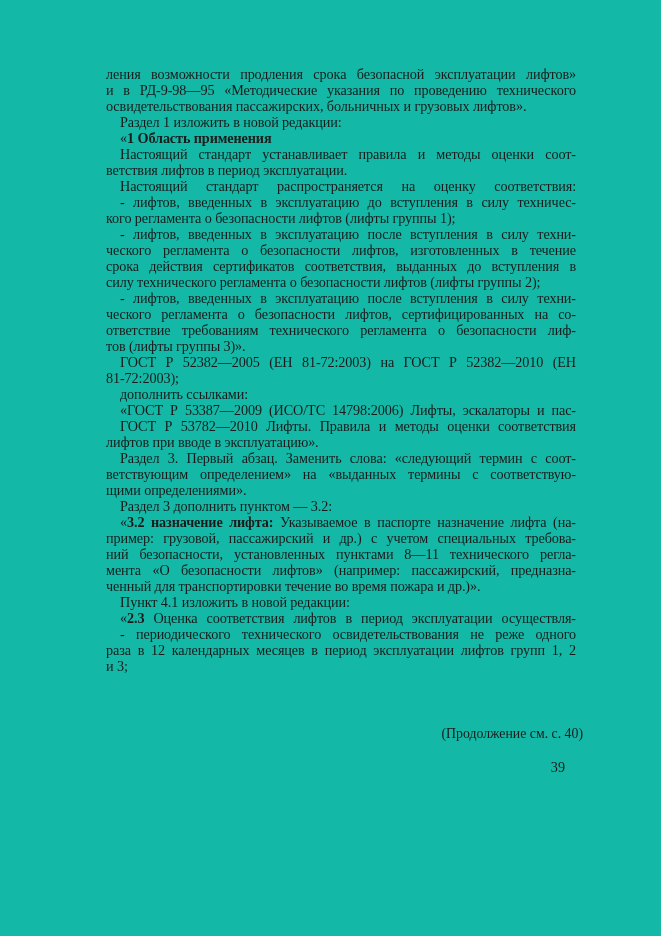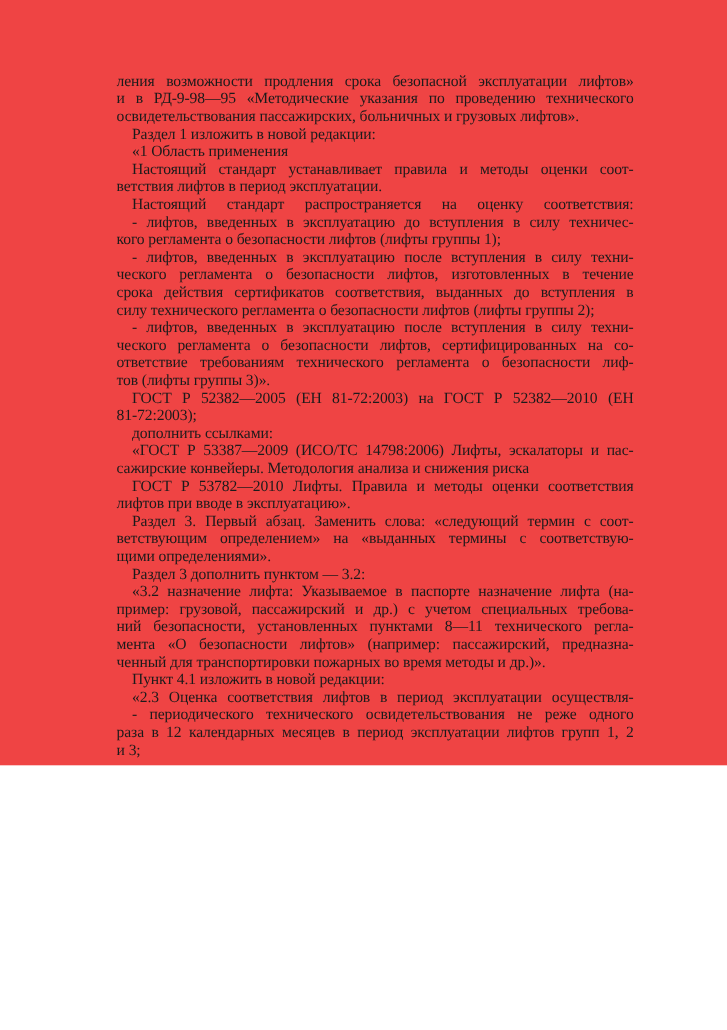--- a/index.html
+++ b/index.html
@@ -3,22 +3,22 @@
 <meta charset="utf-8">
 <style>
   html, body {
     margin: 0;
     padding: 0;
     background: #ffffff;
   }
   .page {
     position: relative;
     width: 661px;
-    height: 696px;
-    background: #ef4444;
+    height: 936px;
+    background: #14b8a6;
     font-family: "Liberation Serif", serif;
     color: #1b1b1b;
     overflow: hidden;
   }
   .textblock {
     position: absolute;
     left: 106px;
     top: 66px;
     width: 470px;
     font-size: 14.2px;
@@ -32,21 +32,21 @@
     white-space: normal;
   }
   .line.j {
     text-align: justify;
     text-align-last: justify;
   }
   .line.indent {
     text-indent: 14px;
   }
   .b {
-    font-weight: normal;
+    font-weight: bold;
   }
   .continuation {
     position: absolute;
     top: 726px;
     right: 78px;
     font-size: 13.8px;
     color: #1b1b1b;
   }
   .pagenum {
     position: absolute;
@@ -76,32 +76,31 @@
       <div class="line j"><span>срока действия сертификатов соответствия, выданных до вступления в</span></div>
       <div class="line"><span>силу технического регламента о безопасности лифтов (лифты группы 2);</span></div>
       <div class="line indent j"><span>- лифтов, введенных в эксплуатацию после вступления в силу техни-</span></div>
       <div class="line j"><span>ческого регламента о безопасности лифтов, сертифицированных на со-</span></div>
       <div class="line j"><span>ответствие требованиям технического регламента о безопасности лиф-</span></div>
       <div class="line"><span>тов (лифты группы 3)».</span></div>
       <div class="line indent j"><span>ГОСТ Р 52382—2005 (ЕН 81-72:2003) на ГОСТ Р 52382—2010 (ЕН</span></div>
       <div class="line"><span>81-72:2003);</span></div>
       <div class="line indent"><span>дополнить ссылками:</span></div>
       <div class="line indent j"><span>«ГОСТ Р 53387—2009 (ИСО/ТС 14798:2006) Лифты, эскалаторы и пас-</span></div>
-      <div class="line"><span>сажирские конвейеры. Методология анализа и снижения риска</span></div>
       <div class="line indent j"><span>ГОСТ Р 53782—2010 Лифты. Правила и методы оценки соответствия</span></div>
       <div class="line"><span>лифтов при вводе в эксплуатацию».</span></div>
       <div class="line indent j"><span>Раздел 3. Первый абзац. Заменить слова: «следующий термин с соот-</span></div>
       <div class="line j"><span>ветствующим определением» на «выданных термины с соответствую-</span></div>
       <div class="line"><span>щими определениями».</span></div>
       <div class="line indent"><span>Раздел 3 дополнить пунктом — 3.2:</span></div>
       <div class="line indent j"><span>«</span><span class="b">3.2 назначение лифта:</span><span> Указываемое в паспорте назначение лифта (на-</span></div>
       <div class="line j"><span>пример: грузовой, пассажирский и др.) с учетом специальных требова-</span></div>
       <div class="line j"><span>ний безопасности, установленных пунктами 8—11 технического регла-</span></div>
       <div class="line j"><span>мента «О безопасности лифтов» (например: пассажирский, предназна-</span></div>
-      <div class="line"><span>ченный для транспортировки пожарных во время методы и др.)».</span></div>
+      <div class="line"><span>ченный для транспортировки течение во время пожара и др.)».</span></div>
       <div class="line indent"><span>Пункт 4.1 изложить в новой редакции:</span></div>
       <div class="line indent j"><span>«</span><span class="b">2.3</span><span> Оценка соответствия лифтов в период эксплуатации осуществля-</span></div>
       <div class="line indent j"><span>- периодического технического освидетельствования не реже одного</span></div>
       <div class="line j"><span>раза в 12 календарных месяцев в период эксплуатации лифтов групп 1, 2</span></div>
       <div class="line"><span>и 3;</span></div>
     </div>
   <div class="continuation">(Продолжение см. с. 40)</div>
   <div class="pagenum">39</div>
 </div>
 

